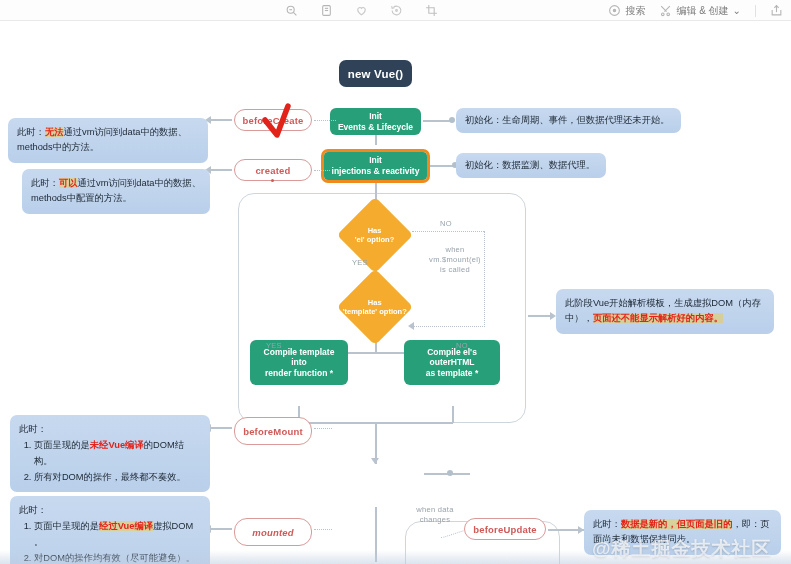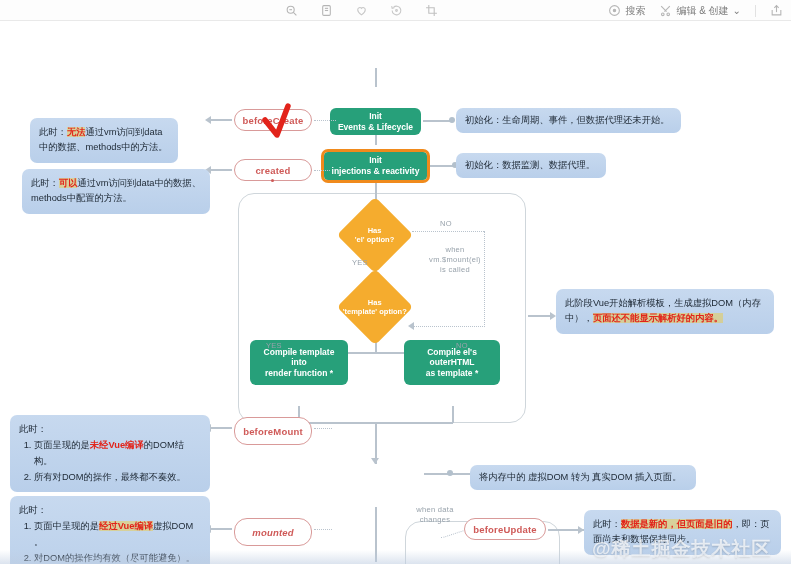--- a/index.html
+++ b/index.html
@@ -203,20 +203,23 @@
     <div class="ln h" style="left:298px; top:401px; width:155px;"></div>
     <div class="ln v" style="left:375px; top:401px; height:42px;"></div>
     <div class="ln v" style="left:375px; top:486px; height:55px;"></div>
     <div class="arrow-d" style="left:371px; top:437px;"></div>
 
     <div class="dot-h" style="left:412px; top:210px; width:72px;"></div>
     <div class="dot-v" style="left:484px; top:210px; height:96px;"></div>
     <div class="dot-h" style="left:412px; top:305px; width:73px;"></div>
     <div class="arrow-l" style="left:408px; top:301px;"></div>
 
+    <div class="node nv-box" style="left:339px; top:39px; width:73px; height:27px;">
+      <span>new Vue()</span>
+    </div>
 
     <div class="node green-box" style="left:330px; top:87px; width:91px; height:27px; flex-direction:column;">
       <span>Init</span>
       <span>Events &amp; Lifecycle</span>
     </div>
 
     <div class="node green-box hl" style="left:324px; top:131px; width:103px; height:28px; flex-direction:column;">
       <span>Init</span>
       <span>injections &amp; reactivity</span>
     </div>
@@ -307,21 +310,21 @@
     <div class="cap-dot" style="left:449px; top:96px;"></div>
     <div class="ln h" style="left:430px; top:144px; width:26px;"></div>
     <div class="cap-dot" style="left:452px; top:141px;"></div>
     <div class="ln h" style="left:528px; top:294px; width:26px;"></div>
     <div class="arrow-r" style="left:550px; top:291px;"></div>
     <div class="ln h" style="left:424px; top:452px; width:46px;"></div>
     <div class="cap-dot" style="left:447px; top:449px;"></div>
     <div class="ln h" style="left:548px; top:508px; width:36px;"></div>
     <div class="arrow-r" style="left:578px; top:505px;"></div>
 
-    <div class="note" style="position:absolute; left:30px; top:97px; width:148px;">
+    <div class="note" style="position:absolute; left:8px; top:97px; width:200px;">
       <span>此时：</span><span class="hlmark">无法</span><span>通过vm访问到data中的数据、methods中的方法。</span>
     </div>
 
     <div class="note" style="position:absolute; left:22px; top:148px; width:188px;">
       <span>此时：</span><span class="hlmark">可以</span><span>通过vm访问到data中的数据、methods中配置的方法。</span>
     </div>
 
     <div class="note" style="position:absolute; left:456px; top:87px; width:225px; padding:5px 9px;">
       <span>初始化：生命周期、事件，但数据代理还未开始。</span>
     </div>
@@ -344,23 +347,20 @@
 
     <div class="note" style="position:absolute; left:10px; top:475px; width:200px;">
       <span>此时：</span>
       <ol>
         <li><span>页面中呈现的是</span><span class="hlmark">经过Vue编译</span><span>虚拟DOM 。</span></li>
         <li>对DOM的操作均有效（尽可能避免）。</li>
       </ol>
       <div>至此初始化过程结束，一般在此进行：开启</div>
     </div>
 
-    <div class="note" style="position:absolute; left:470px; top:444px; width:226px; padding:5px 9px;">
-      <span>将内存中的 虚拟DOM 转为 真实DOM 插入页面。</span>
-    </div>
 
     <div class="note" style="position:absolute; left:584px; top:489px; width:197px;">
       <span>此时：</span><span class="hlmark">数据是新的，但页面是旧的</span><span>，即：页面尚未和数据保持同步。</span>
     </div>
 
     <div class="wm" style="left:592px; top:515px;">@稀土掘金技术社区</div>
 
     <div class="bottom-fade"></div>
   </div>
 </div>

